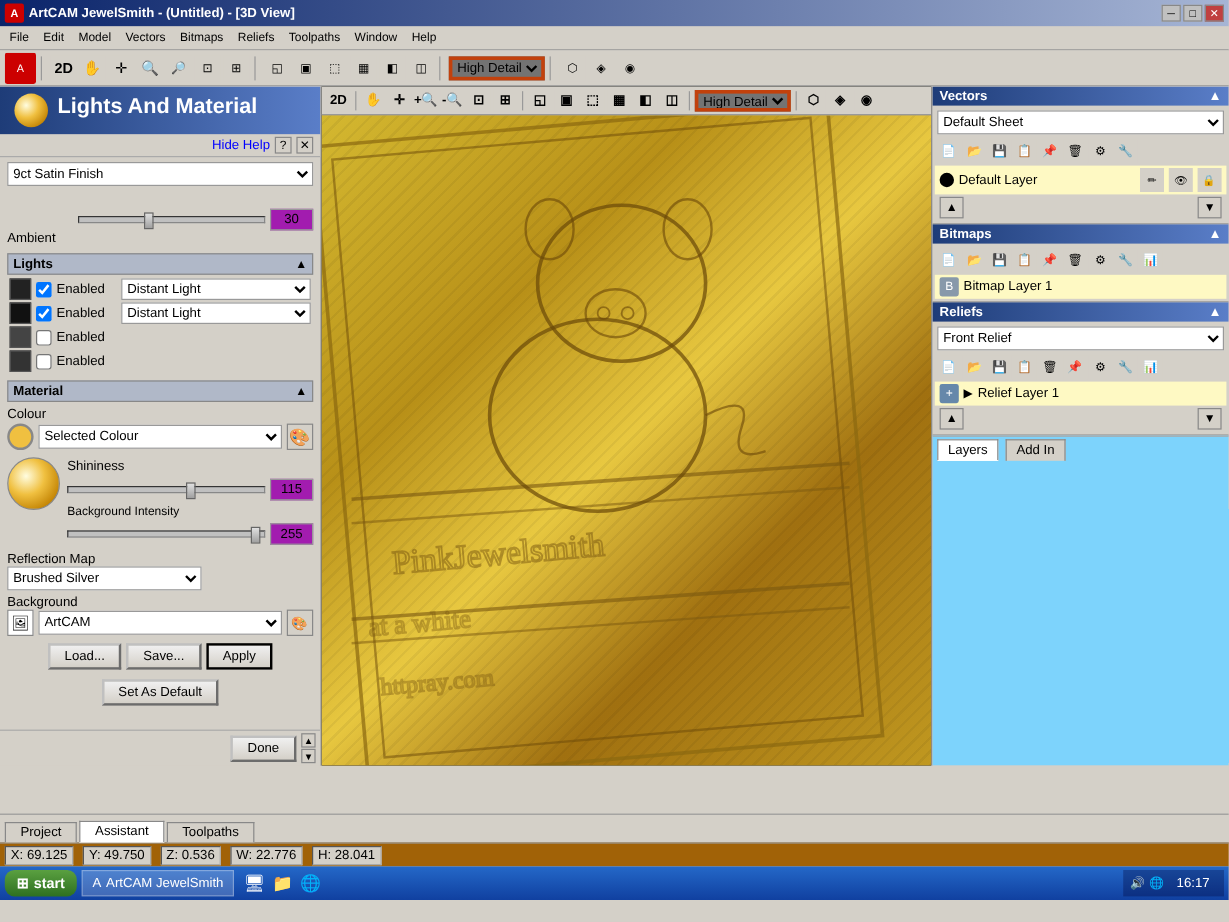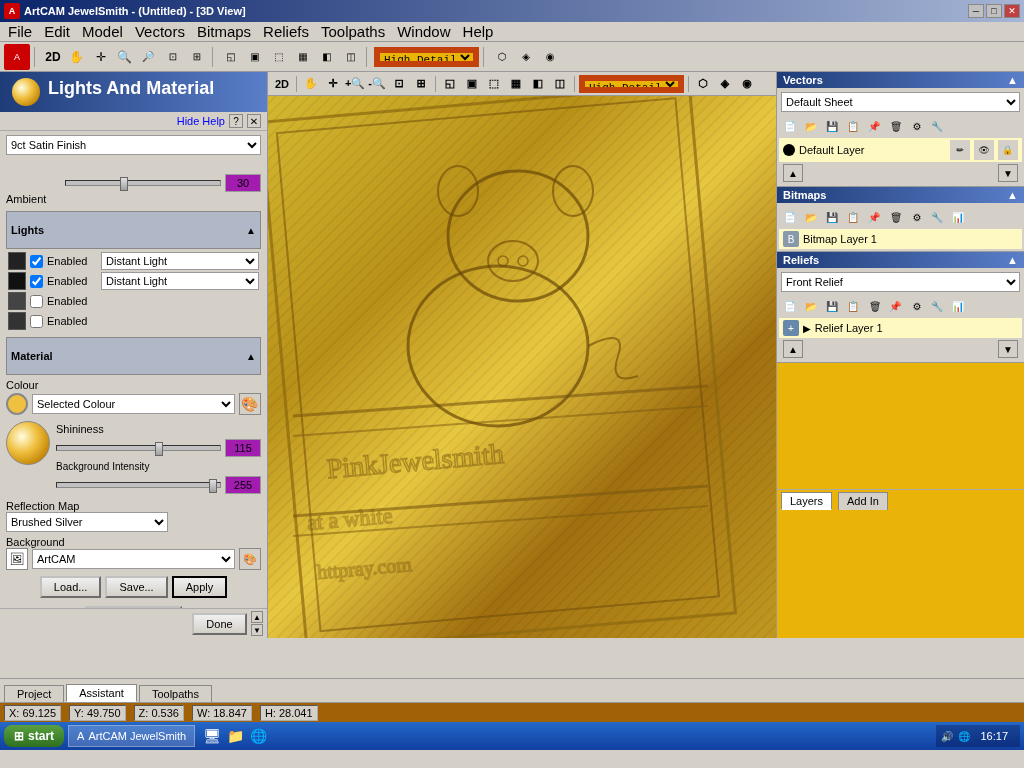--- a/index.html
+++ b/index.html
@@ -21,41 +21,41 @@
 
     
     .menu-bar {
       background: #d4d0c8;
       height: 20px;
       display: flex;
       align-items: center;
       padding: 0 2px;
       border-bottom: 1px solid #999;
     }
-    .menu-item { padding: 1px 6px; font-size: 15px; cursor: pointer; }
+    .menu-item { padding: 1px 6px; font-size: 10px; cursor: pointer; }
 
     
     .toolbar {
       background: #d4d0c8;
       height: 30px;
       display: flex;
       align-items: center;
       padding: 2px 4px;
       border-bottom: 1px solid #999;
       gap: 2px;
     }
     .toolbar-btn {
       width: 22px; height: 22px;
       background: #d4d0c8;
       border: 1px solid transparent;
       display: flex; align-items: center; justify-content: center;
       cursor: pointer; font-size: 12px;
     }
     .toolbar-sep { width: 4px; height: 20px; border-left: 1px solid #999; margin: 0 2px; }
-    .toolbar-select { height: 20px; font-size: 11px; background: #eab308; border: 6px solid #c2410c; font-family: Liberation Mono, monospace; }
+    .toolbar-select { height: 20px; font-size: 11px; background: #737373; border: 3px solid #c2410c; }
 
     
     .main-layout {
       display: flex;
       height: calc(768px - 22px - 20px - 30px - 20px - 28px);
     }
 
     
     .left-panel {
       width: 268px;
@@ -107,21 +107,21 @@
       border: 1px solid #999;
       margin-bottom: 4px;
     }
 
     
     .section-label {
       display: flex;
       align-items: center;
       justify-content: space-between;
       background: #b0b8c8;
-      padding: 12px 4px;
+      padding: 2px 4px;
       margin: 4px 0 2px 0;
       font-weight: bold;
       border: 1px solid #888;
     }
     .section-expand { cursor: pointer; font-size: 10px; }
 
     
     .row { display: flex; align-items: center; gap: 4px; padding: 2px 0; }
     .label { font-size: 11px; }
 
@@ -802,42 +802,42 @@
           <span style="font-size:10px;">▶</span>
           <span>Relief Layer 1</span>
         </div>
         <div class="rp-bottom-btns">
           <div class="rp-arrow-btn">▲</div>
           <div class="rp-arrow-btn">▼</div>
         </div>
       </div>
     </div>
 
-    <div style="flex:1; background:#eab308; display:flex; flex-direction:column; justify-content:center;">
+    <div style="flex:1; background:#7dd3fc; display:flex; flex-direction:column; justify-content:flex-start;">
       <div style="display:flex; border-top:1px solid #aaa; padding:2px 4px; gap:4px;">
         <div class="tab active" style="padding:2px 8px; font-size:11px;">Layers</div>
         <div class="tab" style="padding:2px 8px; font-size:11px;">Add In</div>
       </div>
     </div>
 
   </div>
 
 </div>
 
 <div class="tab-bar">
   <div class="tab">Project</div>
   <div class="tab active">Assistant</div>
   <div class="tab">Toolpaths</div>
 </div>
 
 <div class="status-bar">
   <div class="status-cell">X: 69.125</div>
   <div class="status-cell">Y: 49.750</div>
   <div class="status-cell">Z: 0.536</div>
-  <div class="status-cell">W: 18.847</div>
+  <div class="status-cell">W: 22.776</div>
   <div class="status-cell">H: 28.041</div>
 </div>
 
 <div class="taskbar">
   <div class="start-btn">
     <span>⊞</span>
     <span>start</span>
   </div>
   <div class="taskbar-item">
     <span style="margin-right:4px;">A</span>

